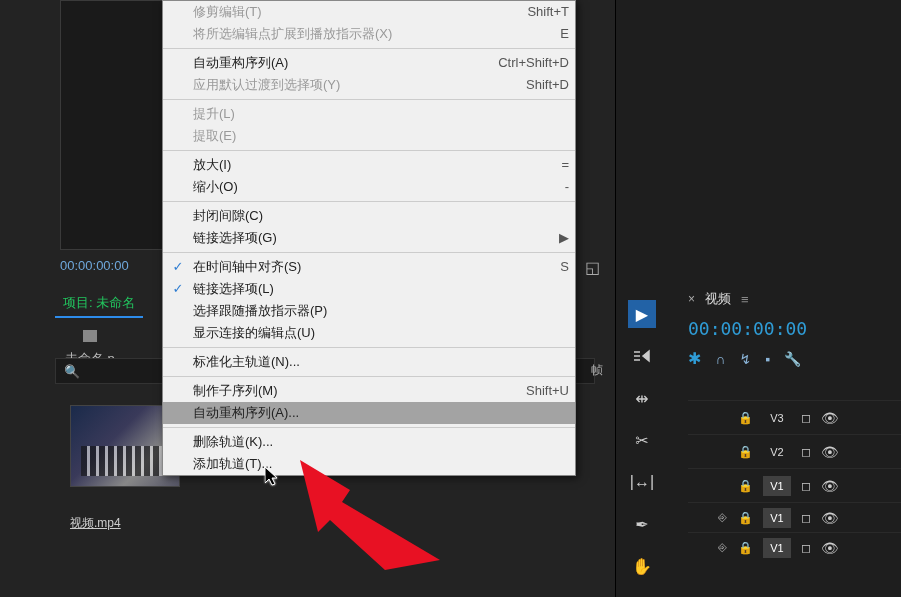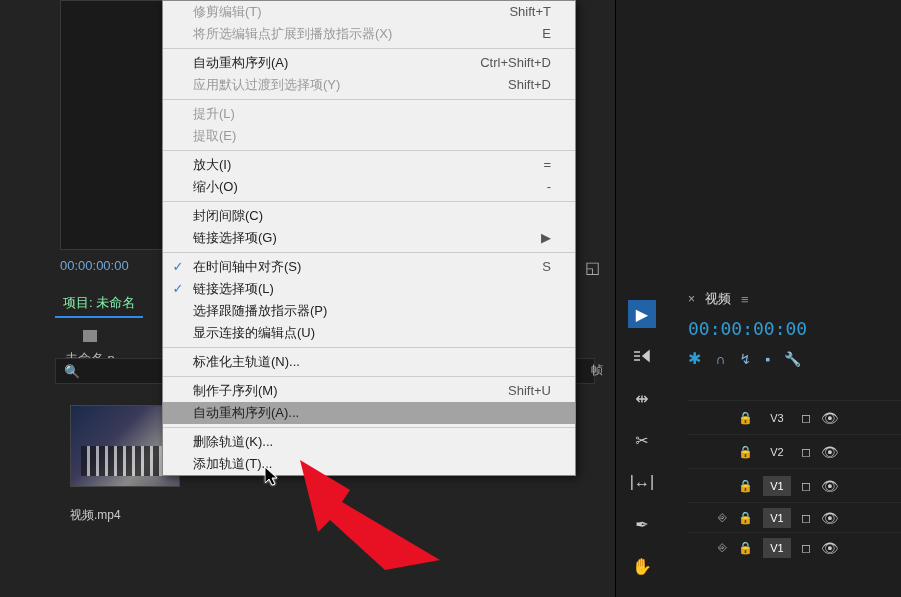--- a/index.html
+++ b/index.html
@@ -5,37 +5,37 @@
 * { margin: 0; padding: 0; box-sizing: border-box; font-family: "Microsoft YaHei", Arial, sans-serif; }
 body { background: #232323; width: 901px; height: 597px; overflow: hidden; position: relative; color: #ccc; }
 
 
 .left-pane { position: absolute; left: 0; top: 0; width: 615px; height: 597px; background: #232323; }
 .preview-box { position: absolute; left: 60px; top: 0; width: 105px; height: 250px; border: 1px solid #3a3a3a; background: #1a1a1a; }
 .timecode-top { position: absolute; left: 60px; top: 258px; color: #6fa8dc; font-size: 13px; }
 .export-icons { position: absolute; right: 15px; top: 258px; color: #aaa; font-size: 16px; display: flex; gap: 12px; }
 
 
-.panel-tab { position: absolute; left: 55px; top: 290px; font-size: 13px; color: #86efac; border-bottom: 2px solid #2d8ceb; padding: 4px 8px; }
+.panel-tab { position: absolute; left: 55px; top: 290px; font-size: 13px; color: #22c55e; border-bottom: 2px solid #2d8ceb; padding: 4px 8px; }
 .panel-row { position: absolute; left: 65px; top: 330px; display: flex; align-items: center; gap: 8px; font-size: 13px; color: #bbb; flex-direction: column; }
 .bin-icon { width: 14px; height: 12px; background: #888; display: inline-block; }
 .search-bar { position: absolute; left: 55px; top: 358px; width: 540px; height: 26px; background: #1a1a1a; display: flex; align-items: center; padding-left: 8px; border: 1px solid #333; }
 .search-bar .mag { color: #888; font-size: 13px; }
 .search-right-label { position: absolute; right: 12px; top: 362px; font-size: 12px; color: #aaa; }
 
 
 .clip { position: absolute; left: 70px; top: 405px; width: 110px; }
 .clip-thumb { width: 110px; height: 82px; background: linear-gradient(135deg,#1a2a4a 0%,#3a3a5a 40%,#888 70%,#556 100%); border: 1px solid #444; position: relative; }
 .clip-thumb::before { content:""; position:absolute; left:10px; top:40px; width:90px; height:30px; background: repeating-linear-gradient(90deg,#111 0 6px,#eee 6px 9px); opacity:.6; }
-.clip-name { font-size: 12px; color: #ccc; margin-top: 20px; }
+.clip-name { font-size: 12px; color: #ccc; margin-top: 28px; text-decoration: underline; }
 
 
 .ctx { position: absolute; left: 162px; top: 0; width: 414px; background: #f0f0f0; border: 1px solid #888; box-shadow: 2px 2px 8px rgba(0,0,0,.6); font-size: 13px; color: #222; z-index: 50; }
 .ctx .sep { height: 1px; background: #ccc; margin: 3px 0; }
-.ctx .item { display: flex; justify-content: space-between; align-items: center; padding: 3px 24px 3px 30px; height: 22px; line-height: 16px; }
+.ctx .item { display: flex; justify-content: space-between; align-items: center; padding: 3px 6px 3px 30px; height: 22px; line-height: 16px; }
 .ctx .item.disabled { color: #999; }
 .ctx .item.highlight { background: #a3a3a3; }
 .ctx .check-col { position: absolute; left: 6px; width: 18px; text-align: center; color: #2d7cd1; }
 .ctx .item { position: relative; }
 .ctx .shortcut { color: #555; margin-left: 20px; }
 
 
 .cursor-ptr { position: absolute; left: 265px; top: 467px; z-index: 60; }
 .cursor-ptr svg { filter: drop-shadow(0 0 1px #fff); }
 .red-arrow { position: absolute; left: 300px; top: 460px; z-index: 55; }

